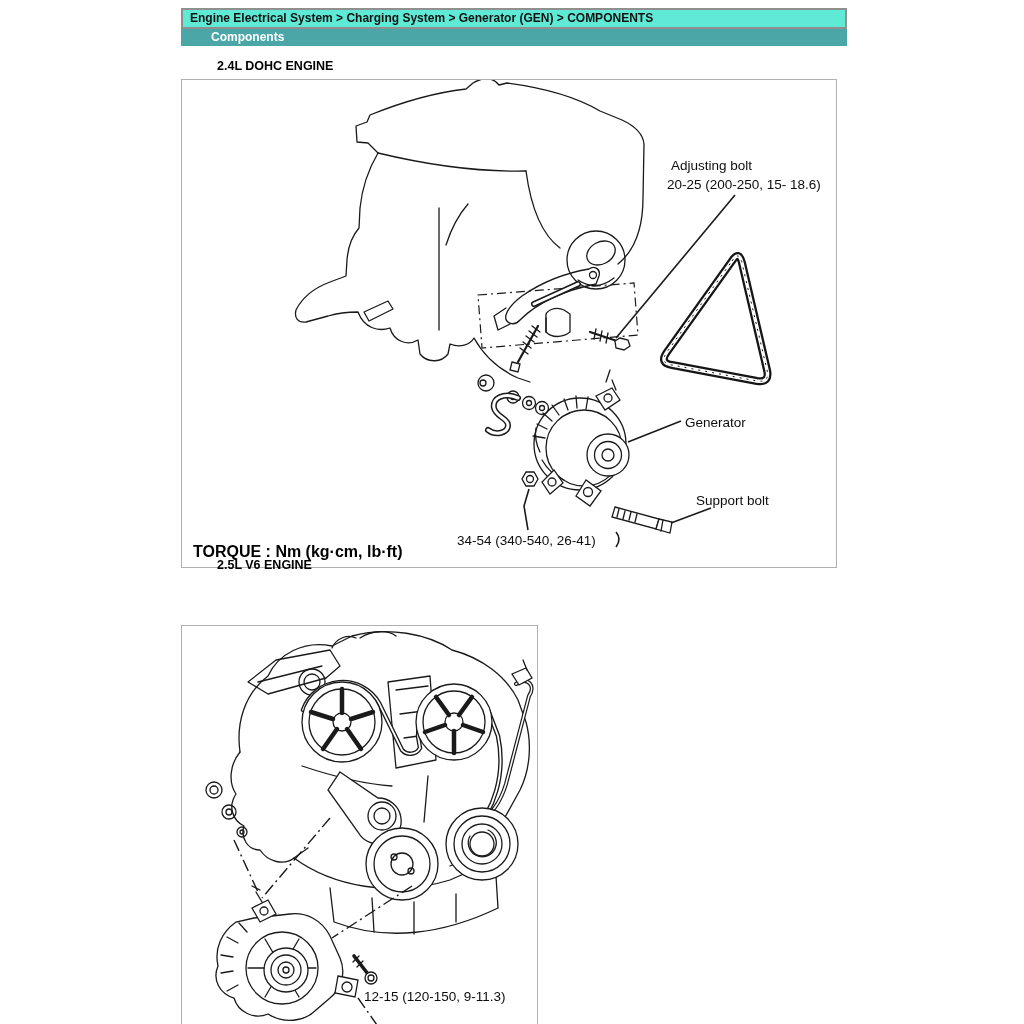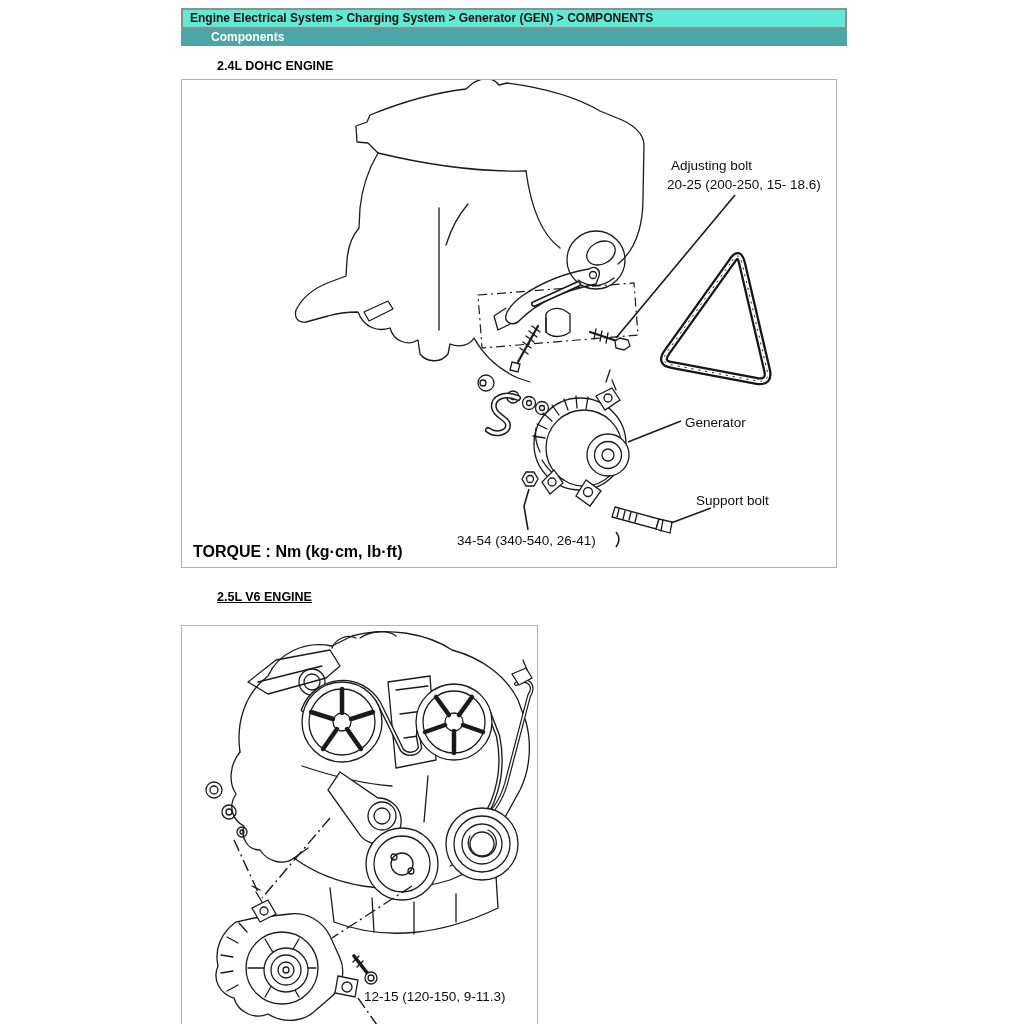--- a/index.html
+++ b/index.html
@@ -18,21 +18,21 @@
   .banner{
     position:absolute;left:181px;top:29px;width:666px;height:17px;
     box-sizing:border-box;background:#4ba6a8;color:#ffffff;
     font-size:12px;font-weight:bold;line-height:17px;padding-left:30px;
   }
   .sec-heading{
     position:absolute;left:181px;
     font-size:12.5px;font-weight:bold;color:#000;white-space:nowrap;margin-left:36px;
   }
   #h-24l{top:59px;}
-  #h-25l{top:590px;text-decoration:underline;}
+  #h-25l{top:558px;}
   .figure-box{
     position:absolute;box-sizing:border-box;background:#fff;
     border:1px solid #b0b0b0;
   }
   #fig-24l{left:181px;top:79px;width:656px;height:489px;text-align:center;}
   #fig-25l{left:181px;top:597px;width:357px;height:427px;border-bottom:none;margin-top:28px;}
   svg{display:block;}
   .ln{fill:none;stroke:#1a1a1a;stroke-width:1.3;stroke-linecap:round;stroke-linejoin:round;}
   .ln2{fill:none;stroke:#1a1a1a;stroke-width:2.2;stroke-linecap:round;}
   .wfill{fill:#ffffff;stroke:#1a1a1a;stroke-width:1.3;}

